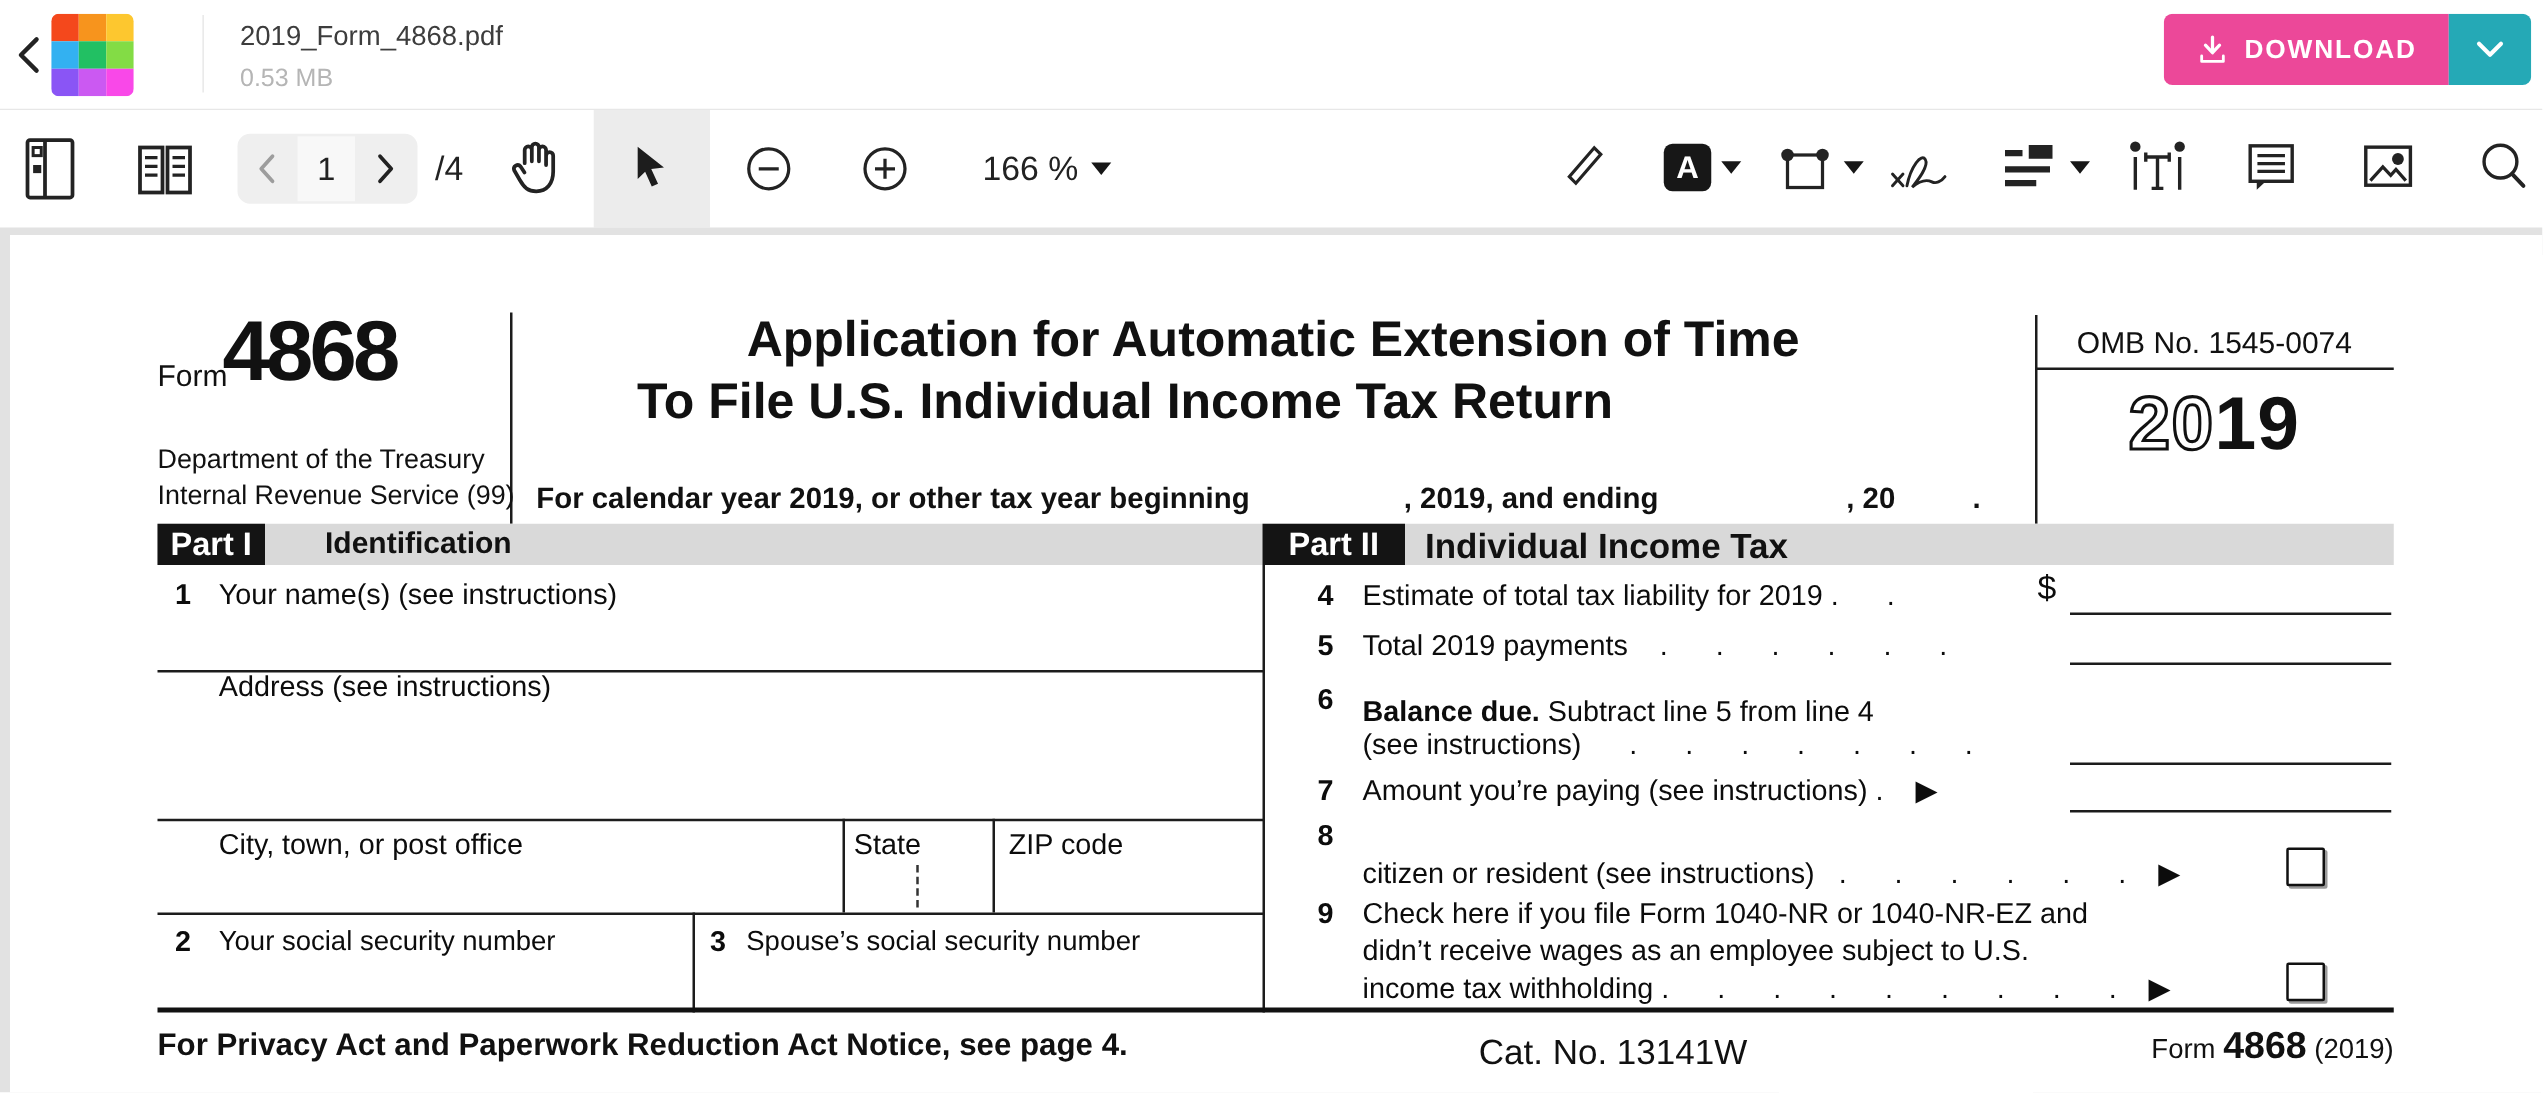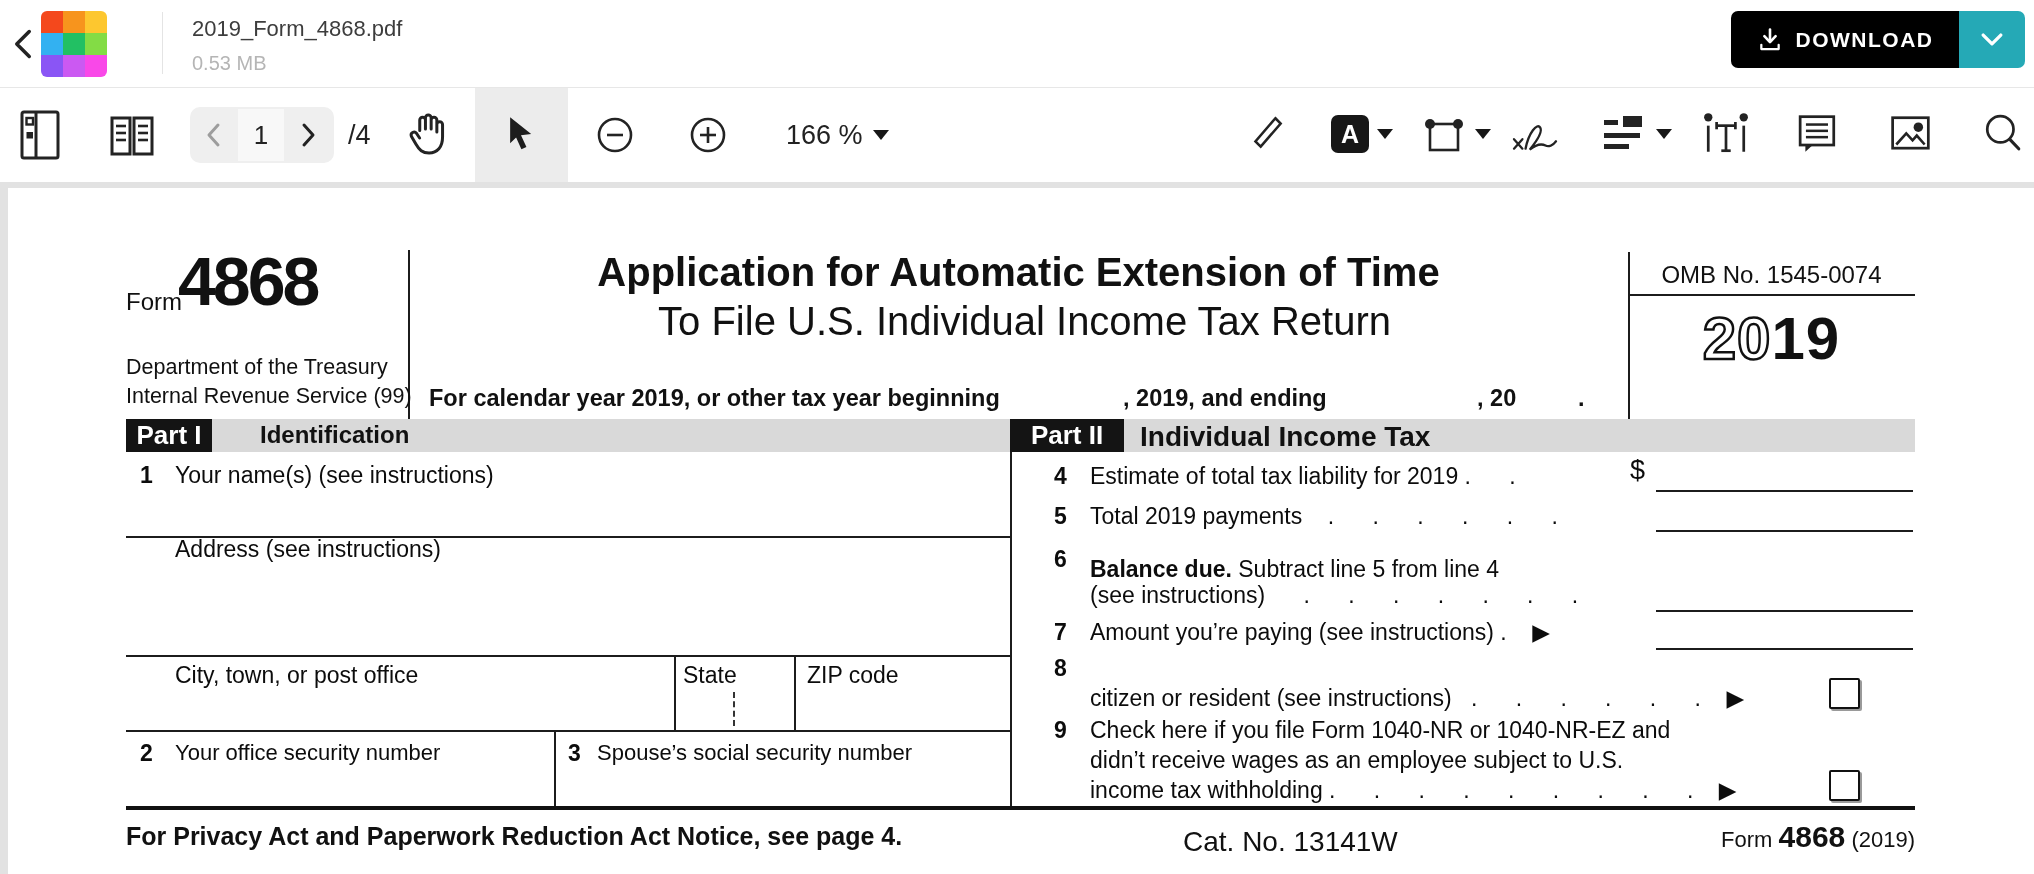--- a/index.html
+++ b/index.html
@@ -64,21 +64,21 @@
   .ftext{font-size:23px;color:#0c0c0c;}
   .fnum{font-weight:700;}
   .pre{white-space:pre;}
 
   #v-form{left:408px;top:250px;height:169px;}
   #v-omb{left:1628px;top:252px;height:167px;}
   #h-omb{left:1628px;top:294px;width:287px;}
   #form-word{left:126px;top:288px;font-size:24px;}
   #form-number{left:178px;top:242px;font-size:68px;font-weight:700;letter-spacing:-3px;}
   #title1{left:409px;top:250px;width:1219px;text-align:center;font-size:40px;font-weight:700;}
-  #title2{left:409px;top:299px;width:982px;text-align:right;font-size:40px;font-weight:400;}
+  #title2{left:409px;top:299px;width:982px;text-align:center;font-size:40px;font-weight:700;}
   #omb{left:1628px;top:261px;width:287px;text-align:center;font-size:24px;}
   #year{left:1628px;top:304px;width:287px;text-align:center;font-size:60px;font-weight:700;letter-spacing:1px;}
   .outline{color:#fff;-webkit-text-stroke:2.5px #111;}
   #dept1{left:126px;top:355px;font-size:21.5px;}
   #dept2{left:126px;top:384px;font-size:21.5px;}
   #cal1{left:429px;top:385px;font-size:23.5px;font-weight:700;}
   #cal2{left:1123px;top:385px;font-size:23.5px;font-weight:700;}
   #cal3{left:1477px;top:385px;font-size:23.5px;font-weight:700;}
   #cal4{left:1578px;top:385px;font-size:23.5px;font-weight:700;}
 
@@ -150,21 +150,21 @@
         <div style="background:#22c063"></div>
         <div style="background:#83dc45"></div>
       <div style="background:#8a55f5"></div>
         <div style="background:#cb59f2"></div>
         <div style="background:#f948e8"></div>
     </div>
     <div id="hdr-div" class="abs"></div>
     <div id="fname" class="abs">2019_Form_4868.pdf</div>
     <div id="fsize" class="abs">0.53 MB</div>
     <div id="dl" class="abs">
-      <button id="dl-main" style="background-color: #000000;">
+      <button id="dl-main" style="background-color: #ec4899;">
         <span>
           <svg width="26" height="26" viewBox="0 0 30 30">
               <g stroke="#fff" fill="none" stroke-linecap="round" stroke-linejoin="round">
                 <line x1="15" y1="3" x2="15" y2="16" stroke-width="3"></line>
                 <polyline points="8.5,10.5 15,17.5 21.5,10.5" stroke-width="3"></polyline>
                 <polyline points="5,20.5 5,25.5 25,25.5 25,20.5" stroke-width="2.6"></polyline>
               </g>
             </svg>
         </span>
         <span>DOWNLOAD</span>
@@ -410,21 +410,21 @@
   <div class="abs vline" id="v-ssn"></div>
   <div class="abs" id="h-thick"></div>
 
   <div class="abs ftext fnum" id="f1-num">1</div>
   <div class="abs ftext" id="f1">Your name(s) (see instructions)</div>
   <div class="abs ftext" id="f-address">Address (see instructions)</div>
   <div class="abs ftext" id="f-city">City, town, or post office</div>
   <div class="abs ftext" id="f-state">State</div>
   <div class="abs ftext" id="f-zip">ZIP code</div>
   <div class="abs ftext fnum" id="f2-num">2</div>
-  <div class="abs ftext" id="f2">Your office security number</div>
+  <div class="abs ftext" id="f2">Your social security number</div>
   <div class="abs ftext fnum" id="f3-num">3</div>
   <div class="abs ftext" id="f3">Spouse’s social security number</div>
 
   <div class="abs ftext p2num" id="r4-num">4</div>
   <div class="abs ftext pre" id="r4">Estimate of total tax liability for 2019 .      .</div>
   <div class="abs ftext" id="dollar">$</div>
   <div class="abs ftext p2num" id="r5-num">5</div>
   <div class="abs ftext pre" id="r5">Total 2019 payments    .      .      .      .      .      .</div>
   <div class="abs ftext p2num" id="r6-num">6</div>
   <div class="abs ftext" id="r6"><span class="fnum">Balance due.</span><span class="pre"> Subtract line 5 from line 4</span></div>

